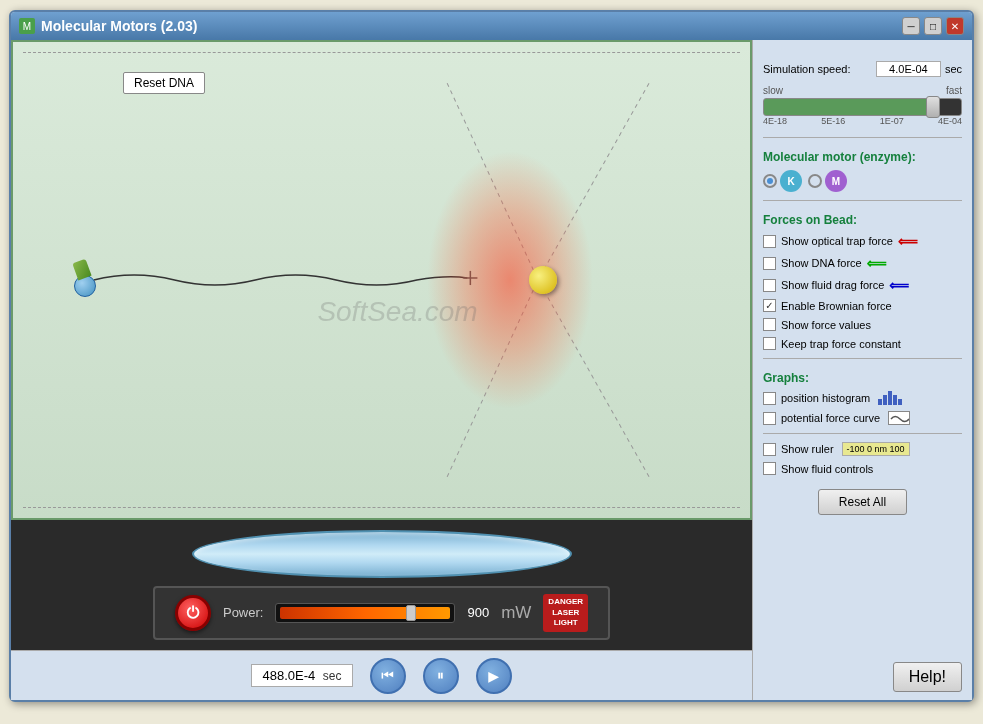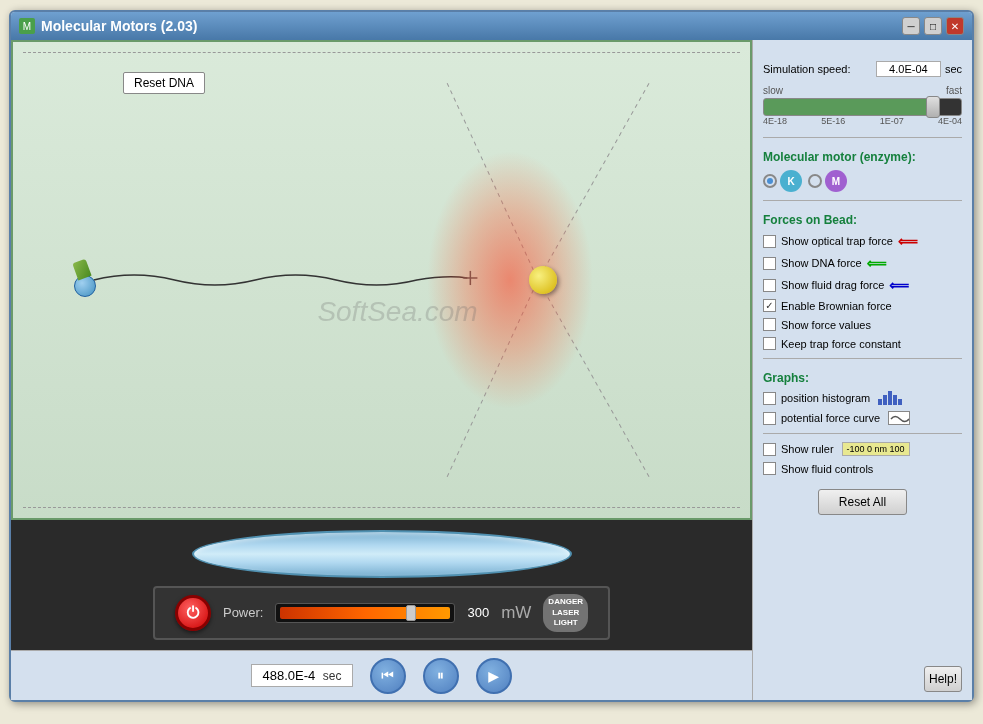--- a/index.html
+++ b/index.html
@@ -195,25 +195,25 @@
       right: 20%;
       top: -2px;
       width: 10px; height: 16px;
       background: #ccc;
       border: 1px solid #999;
       border-radius: 2px;
     }
     .power-value { color: white; font-size: 13px; }
     .power-unit { color: #aaa; font-size: 17px; }
     .danger-badge {
-      background: #737373;
+      background: #b91c1c;
       color: white;
       font-size: 8px;
       padding: 3px 5px;
-      border-radius: 14px;
+      border-radius: 3px;
       text-align: center;
       line-height: 1.3;
       font-weight: bold;
     }
 
     
     .bottom-controls {
       height: 50px;
       background: #d4e0ee;
       display: flex;
@@ -413,22 +413,22 @@
       padding: 5px 20px;
       font-size: 12px;
       cursor: pointer;
       border-radius: 3px;
       align-self: center;
       margin-top: 8px;
     }
     .help-btn {
       background: linear-gradient(to bottom, #f0f0f0, #d0d0d0);
       border: 1px solid #888;
-      padding: 5px 4px;
-      font-size: 12px;
+      padding: 5px 15px;
+      font-size: 16px;
       cursor: pointer;
       border-radius: 3px;
       margin-top: 20px;
     }
 
     
     .sim-svg {
       position: absolute;
       top: 0; left: 0;
       width: 100%; height: 100%;
@@ -510,21 +510,21 @@
         <div class="laser-controls">
           <div class="power-btn">
             <span>⏻</span>
           </div>
           <span class="power-label">Power:</span>
           <div class="power-slider-container">
             <div class="power-slider-track">
               <div class="power-slider-thumb"></div>
             </div>
           </div>
-          <span class="power-value">300</span>
+          <span class="power-value">900</span>
           <span class="power-unit">mW</span>
           <div class="danger-badge">
             <div>DANGER</div>
             <div>LASER</div>
             <div>LIGHT</div>
           </div>
         </div>
       </div>
 
       <div class="bottom-controls">

